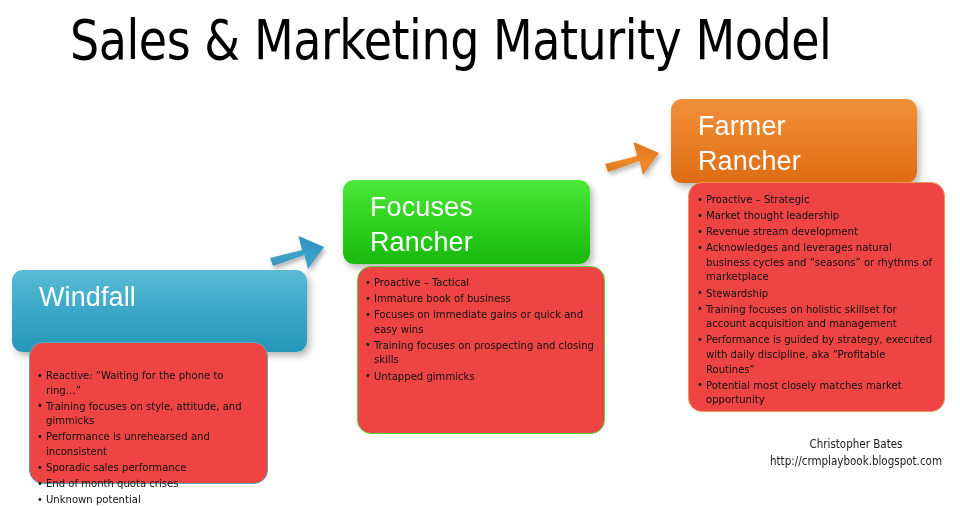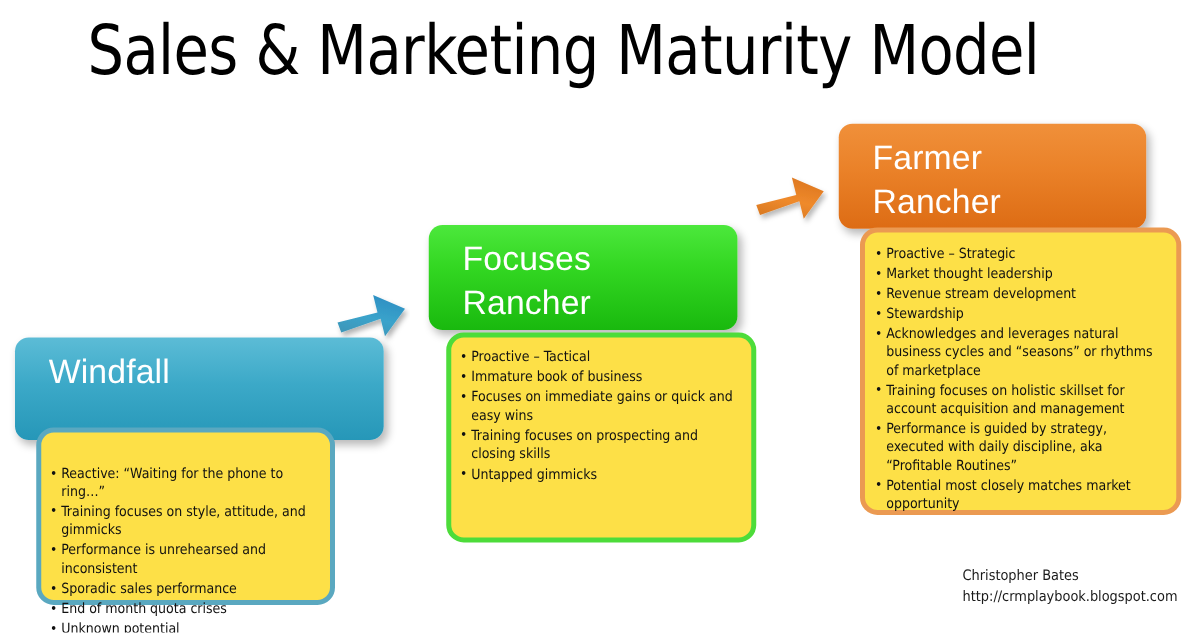--- a/index.html
+++ b/index.html
@@ -49,23 +49,23 @@
     font-size: 27px;
     line-height: 35px;
     font-weight: 400;
     letter-spacing: 0.1px;
     box-shadow: 3px 4px 7px rgba(0,0,0,0.28);
     z-index: 1;
   }
 
   .stage-card {
     position: absolute;
-    background: #fde047;
+    background: #ef4444;
     border-radius: 14px;
-    border: 4px solid #22c55e;
+    border: 1px solid #22c55e;
     box-sizing: border-box;
     z-index: 2;
   }
 
   .bullets {
     list-style: none;
     margin: 0;
     padding: 0;
     color: #111111;
     font-size: 11.2px;
@@ -126,22 +126,22 @@
 
   
   .arrow-svg { position: absolute; z-index: 0; }
   #arrow-blue { left: 266px; top: 228px; }
   #arrow-orange { left: 601px; top: 134px; }
 
   
   #credit {
     position: absolute;
     right: 18px;
-    top: 452px;
-    text-align: left;
+    top: 436px;
+    text-align: center;
     font-size: 11.5px;
     line-height: 17px;
     color: #1a1a1a;
     font-family: "DejaVu Sans Condensed", "Liberation Sans Narrow", "Liberation Sans", sans-serif;
   }
 </style>
 </head>
 <body>
 
 <div id="slide">
@@ -210,22 +210,22 @@
 
   <div class="stage-header" id="farmer-header">
     <div>Farmer</div>
     <div>Rancher</div>
   </div>
   <div class="stage-card" id="farmer-card">
     <ul class="bullets">
       <li>Proactive – Strategic</li>
       <li>Market thought leadership</li>
       <li>Revenue stream development</li>
+      <li>Acknowledges and leverages natural business cycles and “seasons” or rhythms of marketplace</li>
       <li>Stewardship</li>
-      <li>Acknowledges and leverages natural business cycles and “seasons” or rhythms of marketplace</li>
       <li>Training focuses on holistic skillset for account acquisition and management</li>
       <li>Performance is guided by strategy, executed with daily discipline, aka “Profitable Routines”</li>
       <li>Potential most closely matches market opportunity</li>
     </ul>
   </div>
 
   <div id="credit">
     <div>Christopher Bates</div>
     <div>http://crmplaybook.blogspot.com</div>
   </div>

